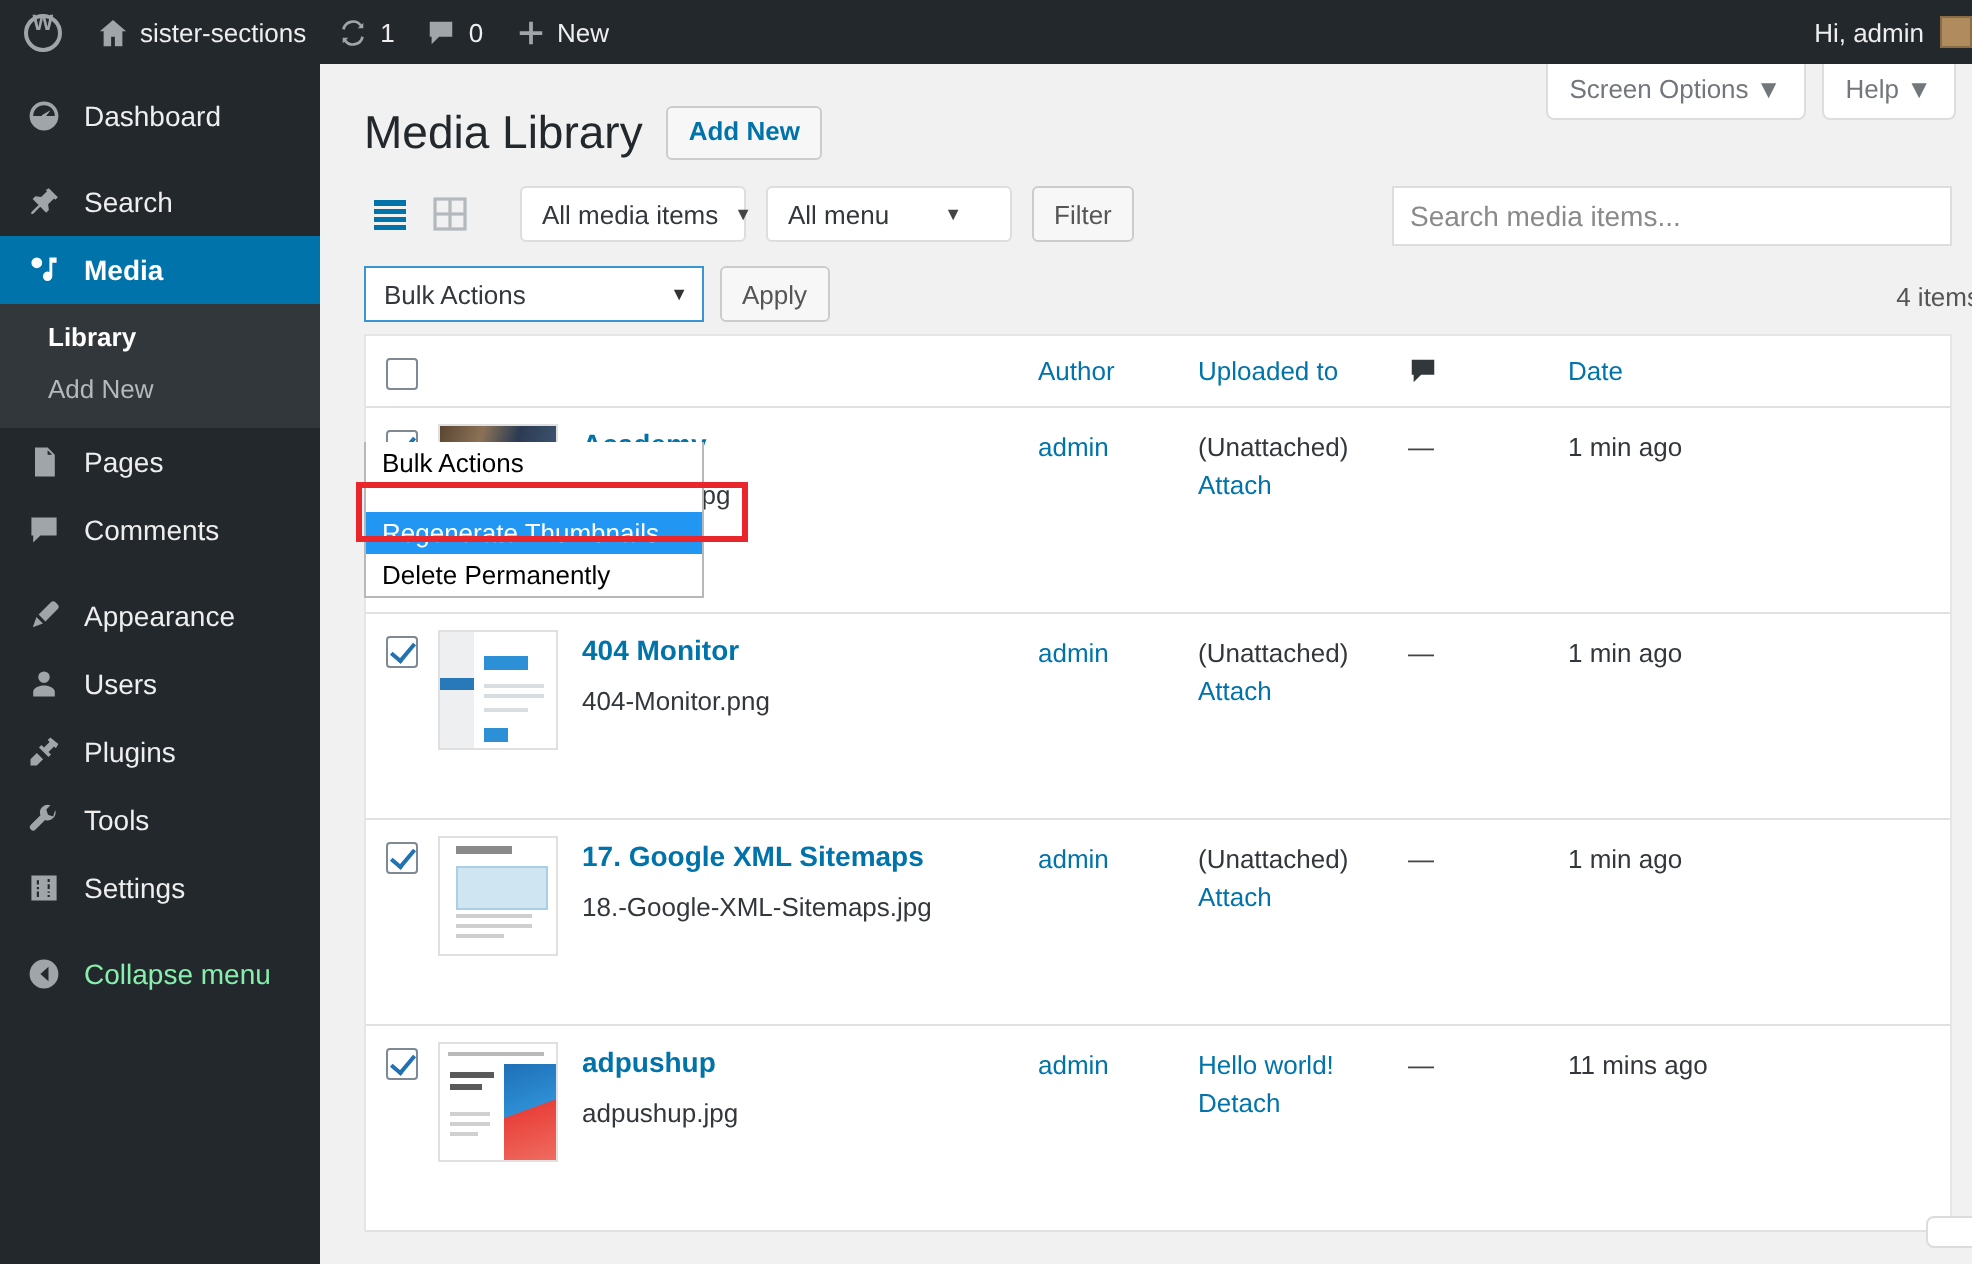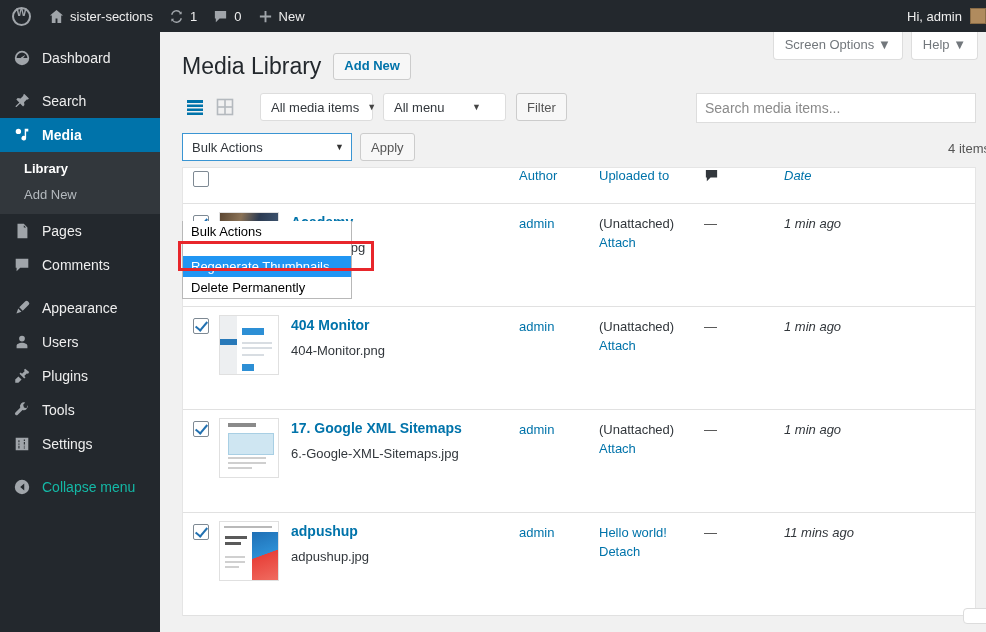--- a/index.html
+++ b/index.html
@@ -82,21 +82,21 @@
     border-bottom: 8px solid transparent;
     border-right: 8px solid #f1f1f1;
   }
   .menu-sep { height: 9px; }
   .submenu { background: #32373c; padding: 4px 0 6px 0; }
   .submenu-item {
     font-size: 13px; color: #b4b9be;
     padding: 5px 0 5px 24px; line-height: 16px;
   }
   .submenu-item.current { color: #fff; font-weight: 600; }
-  .collapse-item { color: #14b8a6; }
+  .collapse-item { color: #86efac; }
   .collapse-item .mi-icon { color: #a0a5aa; }
 
   
   #main {
     position: absolute; top: 32px; left: 160px;
     width: 826px; height: 600px;
     background: #f1f1f1;
     overflow: hidden;
   }
   .screen-meta {
@@ -244,29 +244,29 @@
   .lt-row {
     display: flex;
     border-bottom: 1px solid #e1e1e1;
     min-height: 103px;
     padding: 8px 0 0 0;
     font-size: 13px;
   }
   .lt-row.header {
     min-height: 0; height: 36px;
     padding: 0;
-    align-items: flex-start;
+    align-items: center;
     background: #fff;
   }
   .col-cb { width: 36px; flex: 0 0 36px; padding-left: 10px; padding-top: 3px; }
   .col-title { width: 300px; flex: 0 0 300px; }
   .col-author { width: 80px; flex: 0 0 80px; }
   .col-parent { width: 105px; flex: 0 0 105px; }
   .col-comments { width: 80px; flex: 0 0 80px; }
-  .col-date { width: 110px; flex: 0 0 110px; font-style: italic; }
+  .col-date { width: 110px; flex: 0 0 110px; }
   .lt-row.header .col-author,
   .lt-row.header .col-parent,
   .lt-row.header .col-comments,
   .lt-row.header .col-date { color: #0073aa; font-size: 13px; }
   .cb {
     width: 16px; height: 16px;
     border: 1px solid #7e8993;
     background: #fff;
     border-radius: 2px;
     position: relative;
@@ -655,21 +655,21 @@
       </div>
       <div class="col-title media-cell">
         <div class="thumb t-xml">
           <span class="hl"></span>
           <span class="ln" style="top:38px"></span>
           <span class="ln" style="top:43px"></span>
           <span class="ln" style="top:48px;width:24px"></span>
         </div>
         <div class="title-wrap">
           <span class="media-title">17. Google XML Sitemaps</span>
-          <span class="media-file">6.-Google-XML-Sitemaps.jpg</span>
+          <span class="media-file">18.-Google-XML-Sitemaps.jpg</span>
         </div>
       </div>
       <div class="col-author cell-pad">
         <span class="link">admin</span>
       </div>
       <div class="col-parent cell-pad">
         <span class="muted">(Unattached)</span>
         <span class="sub-link">Attach</span>
       </div>
       <div class="col-comments cell-pad">

